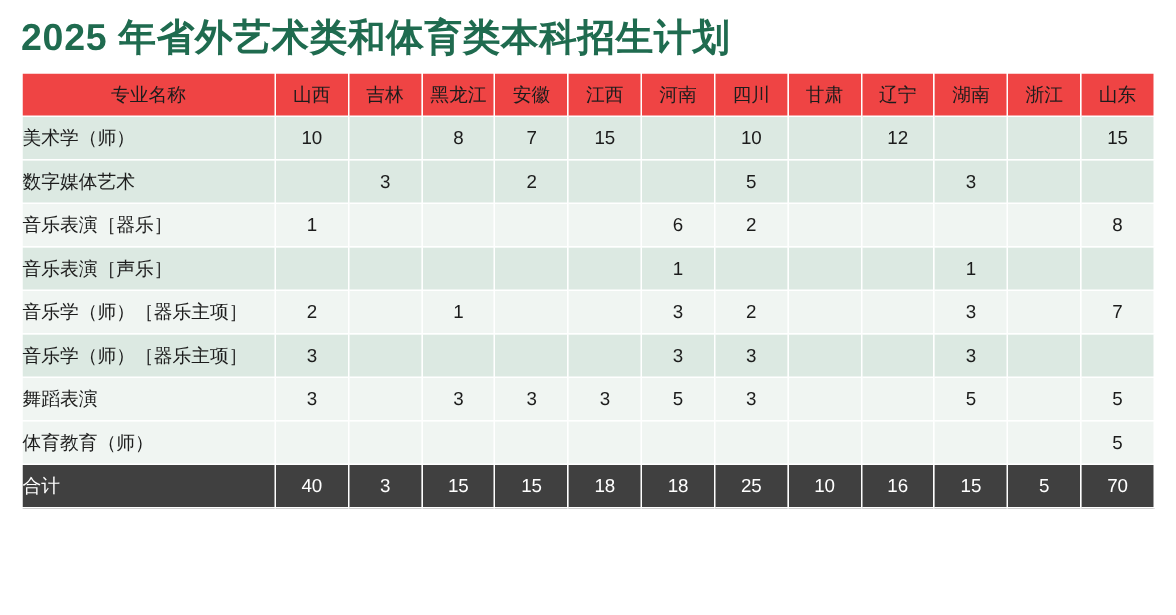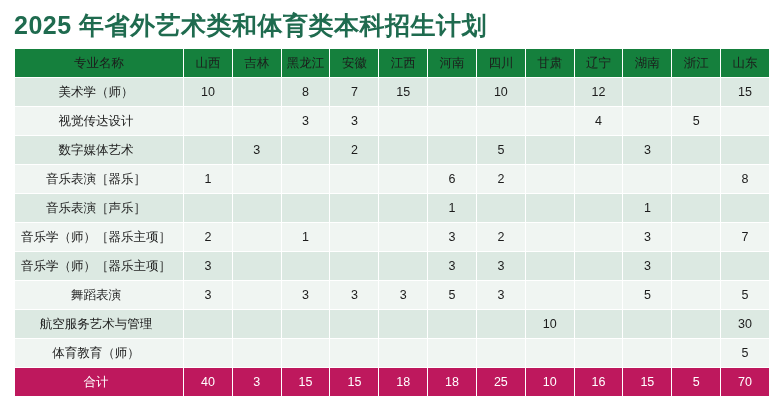--- a/index.html
+++ b/index.html
@@ -41,41 +41,41 @@
     border: 1px solid #ffffff;
     font-size: 12.5px;
     text-align: center;
     vertical-align: middle;
     height: 28px;
     padding: 0;
     color: #1c1c1c;
     font-weight: normal;
   }
   thead th {
-    background: #15803d;
+    background: #ef4444;
     color: #ffffff;
     font-size: 12.5px;
     font-weight: normal;
     height: 26px;
   }
   thead th.major-head {
     width: 168px;
   }
   tbody tr.odd td {
     background: #dce9e2;
   }
   tbody tr.even td {
     background: #f0f5f2;
   }
   tbody td.major {
-    text-align: center;
+    text-align: left;
     padding-right: 6px;
   }
   tbody tr.total td {
-    background: #be185d;
+    background: #404040;
     color: #ffffff;
   }
 </style>
 </head>
 <body>
 
 <div class="page">
 
   <div class="title">2025 年省外艺术类和体育类本科招生计划</div>
 
@@ -107,35 +107,20 @@
           <td>7</td>
           <td>15</td>
           <td></td>
           <td>10</td>
           <td></td>
           <td>12</td>
           <td></td>
           <td></td>
           <td>15</td>
         </tr>
-        <tr class="even">
-          <td class="major">视觉传达设计</td>
-          <td></td>
-          <td></td>
-          <td>3</td>
-          <td>3</td>
-          <td></td>
-          <td></td>
-          <td></td>
-          <td></td>
-          <td>4</td>
-          <td></td>
-          <td>5</td>
-          <td></td>
-        </tr>
         <tr class="odd">
           <td class="major">数字媒体艺术</td>
           <td></td>
           <td>3</td>
           <td></td>
           <td>2</td>
           <td></td>
           <td></td>
           <td>5</td>
           <td></td>
@@ -211,35 +196,20 @@
           <td>3</td>
           <td>3</td>
           <td>3</td>
           <td>5</td>
           <td>3</td>
           <td></td>
           <td></td>
           <td>5</td>
           <td></td>
           <td>5</td>
-        </tr>
-        <tr class="odd">
-          <td class="major">航空服务艺术与管理</td>
-          <td></td>
-          <td></td>
-          <td></td>
-          <td></td>
-          <td></td>
-          <td></td>
-          <td></td>
-          <td>10</td>
-          <td></td>
-          <td></td>
-          <td></td>
-          <td>30</td>
         </tr>
         <tr class="even">
           <td class="major">体育教育（师）</td>
           <td></td>
           <td></td>
           <td></td>
           <td></td>
           <td></td>
           <td></td>
           <td></td>

